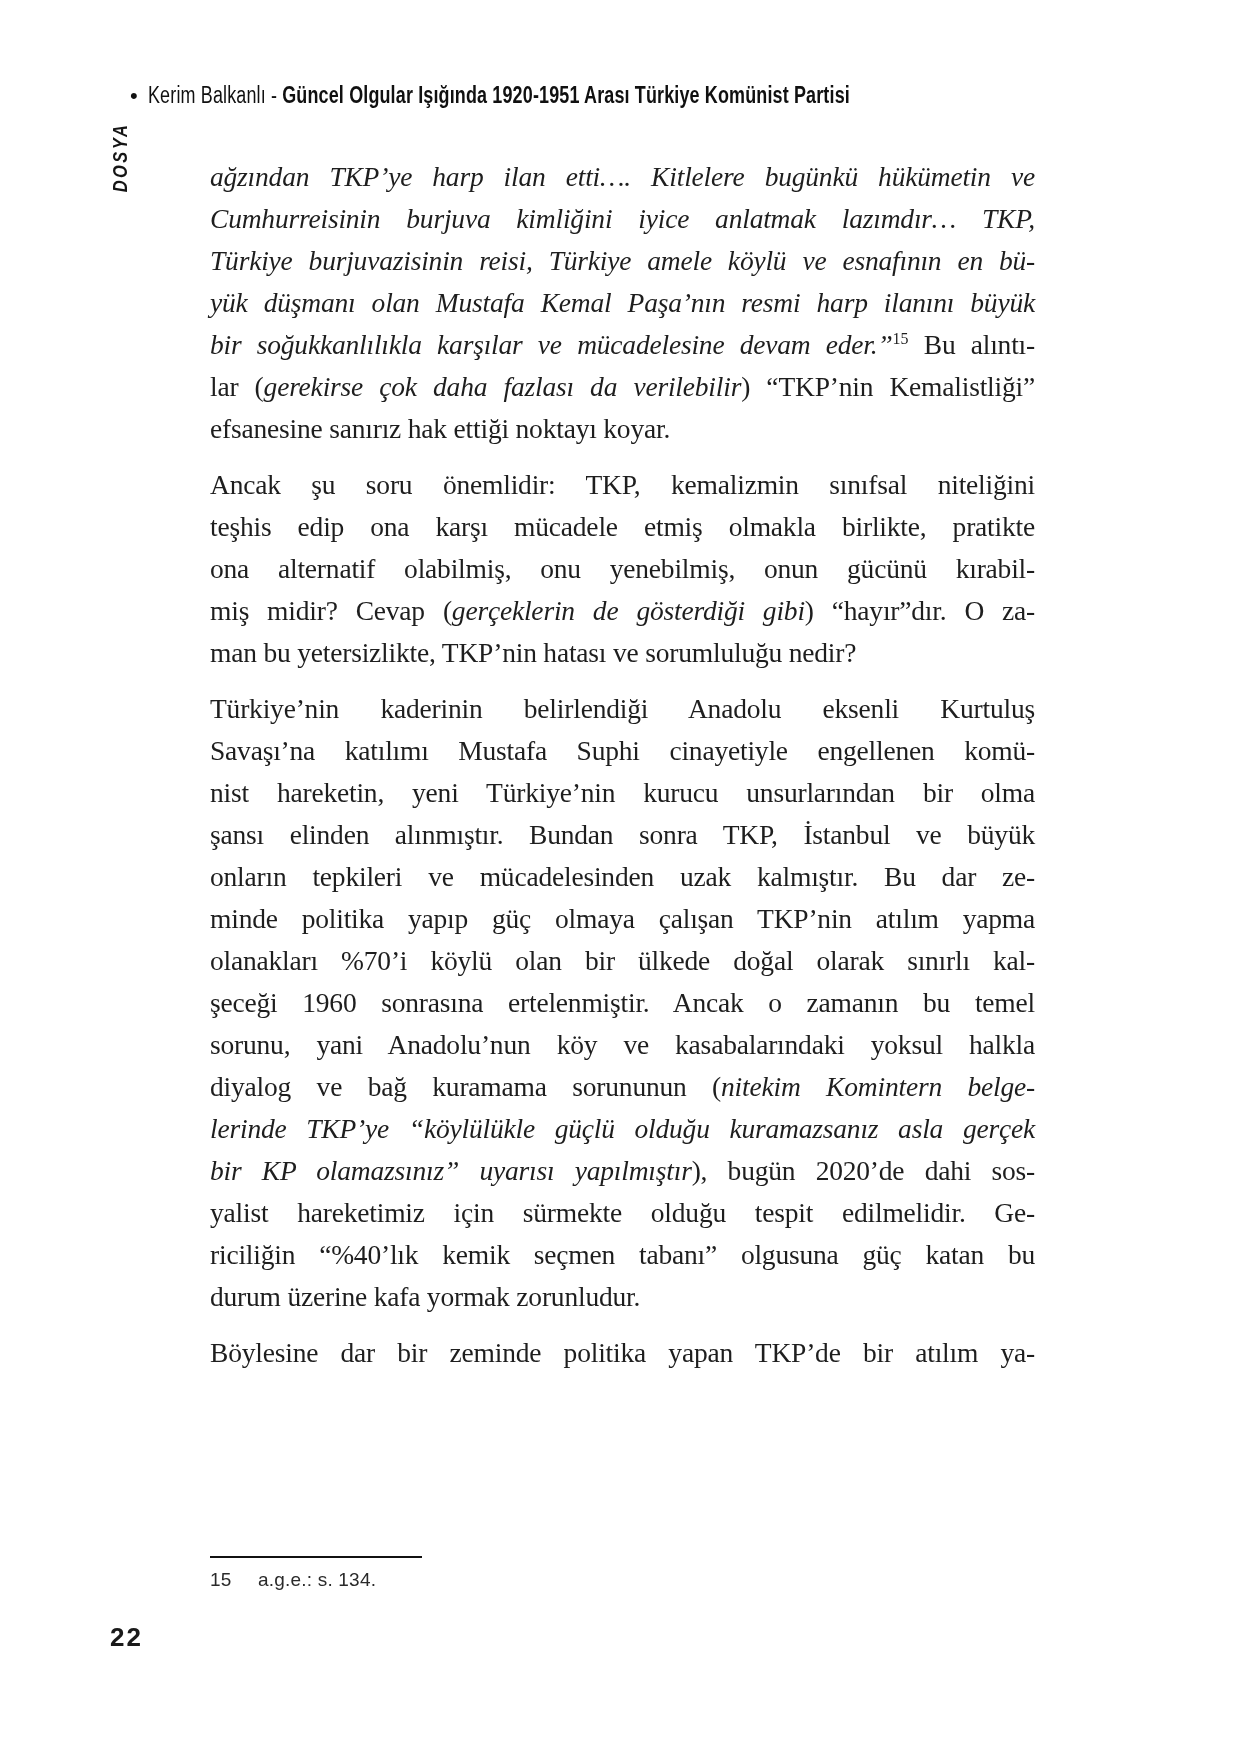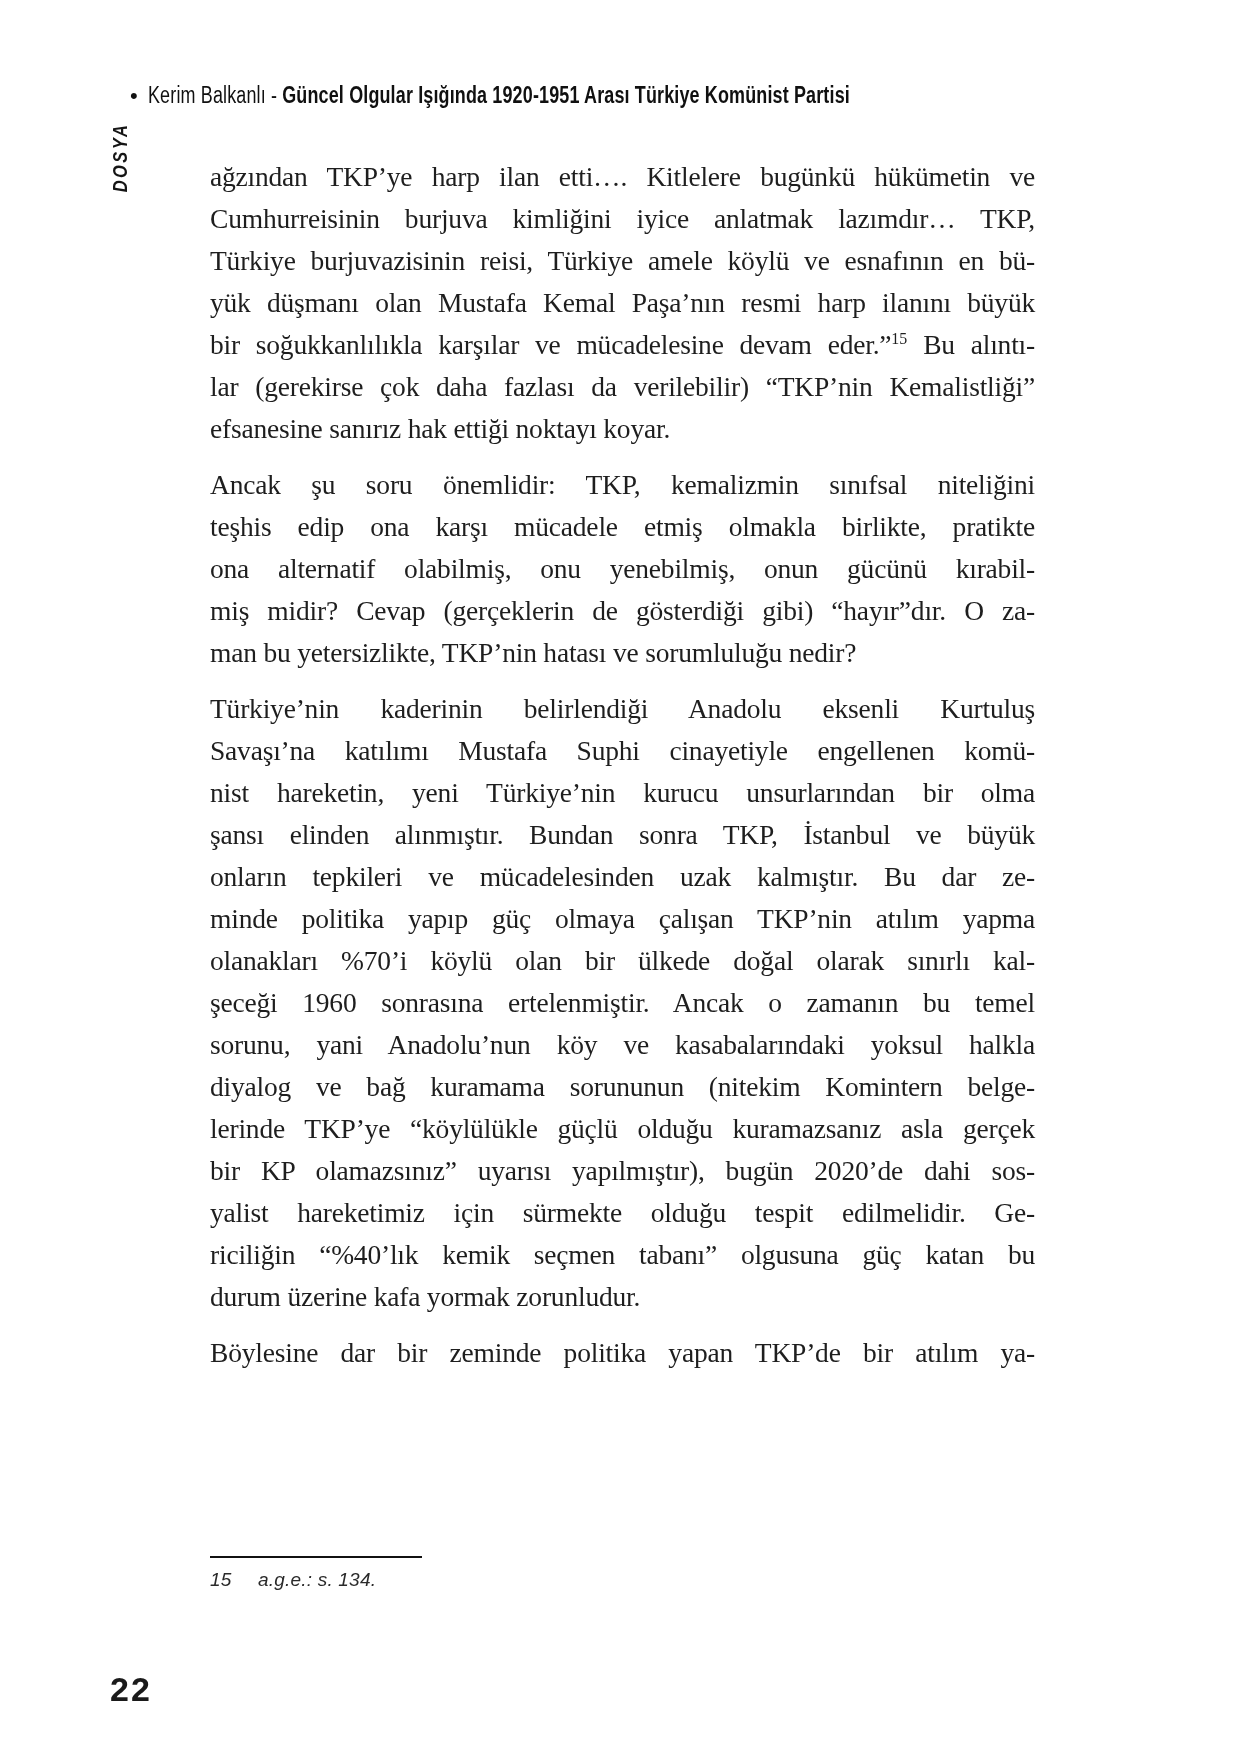--- a/index.html
+++ b/index.html
@@ -75,35 +75,34 @@
     letter-spacing: -0.2px;
     color: #1e1e1e;
   }
   .paragraph { margin: 0 0 14px 0; }
   .line {
     text-align: justify;
     text-align-last: justify;
   }
   .line.last { text-align-last: left; }
   .seg-n { font-style: normal; }
-  .seg-i { }
+  .seg-i { font-style: italic; }
   .seg-sup {
     vertical-align: super;
     font-size: 0.58em;
     line-height: 0;
     letter-spacing: 0;
   }
 
   
   .footnote-block {
     position: absolute;
     left: 210px;
     top: 1556px;
     width: 600px;
-    font-style: italic;
   }
   .footnote-rule {
     width: 212px;
     border-top: 2px solid #111;
     margin-bottom: 11px;
   }
   .footnote {
     font-family: "Liberation Sans", sans-serif;
     font-size: 19px;
     color: #2a2a2a;
@@ -114,24 +113,23 @@
     width: 48px;
   }
 
   
   .page-number {
     position: absolute;
     left: 110px;
     top: 1622px;
     font-family: "Liberation Sans", sans-serif;
     font-weight: 700;
-    font-size: 34px;
+    font-size: 26px;
     letter-spacing: 2px;
     color: #1a1a1a;
-    margin-top: 48px;
   }
 </style>
 </head>
 <body>
 
 <div class="page">
 
   <header class="running-header">
     <span class="header-bullet">•</span>
     <span class="header-text"><span class="header-author">Kerim Balkanlı</span><span class="header-sep"> - </span><span class="header-title">Güncel Olgular Işığında 1920-1951 Arası Türkiye Komünist Partisi</span></span>

